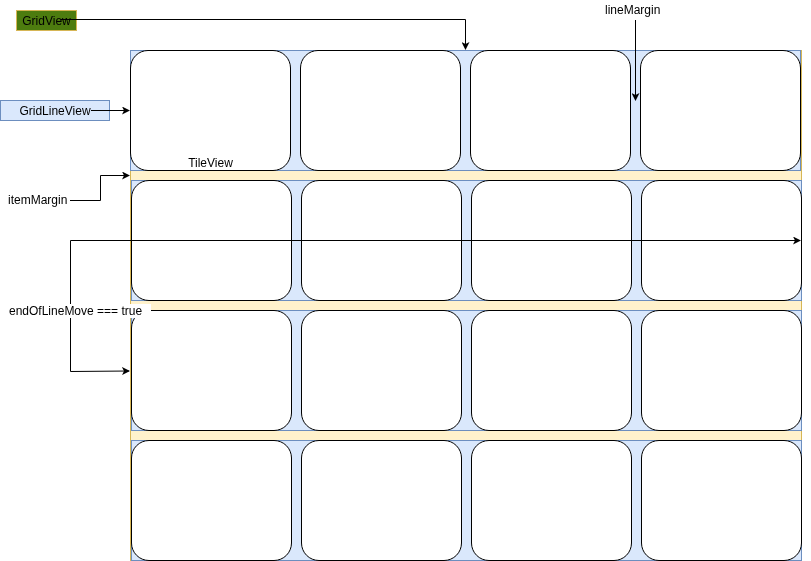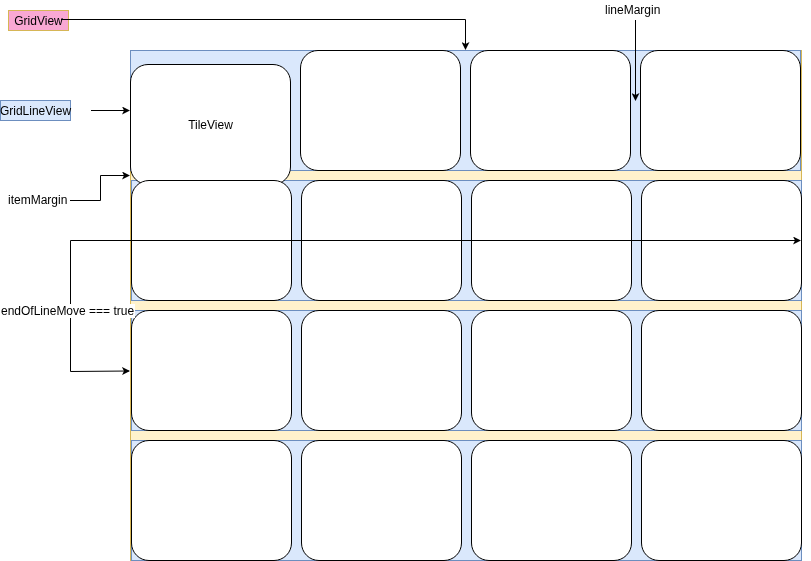--- a/index.html
+++ b/index.html
@@ -1,20 +1,20 @@
 <!DOCTYPE html>
 <html><head>
 <meta charset="utf-8">
 <style>
   html,body{margin:0;padding:0;background:#ffffff;}
   body{width:811px;height:561px;position:relative;overflow:hidden;font-family:"Liberation Sans",sans-serif;font-size:12px;color:#000;}
   .abs{position:absolute;box-sizing:border-box;}
   .label-box{display:flex;align-items:center;justify-content:center;font-size:12px;}
-  .gridview-box{left:8px;top:10px;width:61px;height:21px;background:#f9a8d4;border:1px solid #d6b656;}
-  .gridlineview-box{left:0;top:100px;width:71px;height:21px;background:#dae8fc;border:1px solid #6c8ebf;}
+  .gridview-box{left:16px;top:10px;width:61px;height:21px;background:#4d7c0f;border:1px solid #d6b656;}
+  .gridlineview-box{left:0;top:100px;width:110px;height:21px;background:#dae8fc;border:1px solid #6c8ebf;}
   .gridview{left:130px;top:50px;width:672px;height:511px;background:#fff2cc;border:1px solid #d6b656;}
   .line-view{background:#dae8fc;border:1px solid #6c8ebf;width:671px;height:121px;}
   .tile{background:#ffffff;border:1px solid #000;border-radius:18px;width:161px;height:121px;display:flex;align-items:center;justify-content:center;font-size:12px;}
   .text{font-size:12px;white-space:nowrap;}
   svg.arrows{position:absolute;left:0;top:0;width:811px;height:561px;pointer-events:none;}
 </style>
 </head>
 <body>
 
 <div class="abs label-box gridview-box">
@@ -24,21 +24,21 @@
   <span>GridLineView</span>
 </div>
 
 <div class="abs gridview"></div>
 
 <div class="abs line-view" style="left:130px;top:50px;"></div>
 <div class="abs line-view" style="left:131px;top:180px;"></div>
 <div class="abs line-view" style="left:131px;top:310px;"></div>
 <div class="abs line-view" style="left:131px;top:440px;"></div>
 
-<div class="abs tile" style="left:130px;top:64px;">
+<div class="abs tile" style="left:130px;top:50px;align-items:flex-end;">
     <span>TileView</span>
   </div>
 <div class="abs tile" style="left:300px;top:50px;">
     <span></span>
   </div>
 <div class="abs tile" style="left:470px;top:50px;">
     <span></span>
   </div>
 <div class="abs tile" style="left:640px;top:50px;">
     <span></span>
@@ -98,13 +98,13 @@
 
   <polyline points="70,200.5 100.5,200.5 100.5,175.5 129,175.5" fill="none" stroke="#000" stroke-width="1" marker-end="url(#ah)"></polyline>
 
   <polyline points="70.5,240.5 800,240.5" fill="none" stroke="#000" stroke-width="1" marker-end="url(#ah)"></polyline>
 
   <polyline points="70.5,240.5 70.5,371.5 129,371" fill="none" stroke="#000" stroke-width="1" marker-end="url(#ah)"></polyline>
 </svg>
 
 <div class="abs text" style="left:605px;top:3px;">lineMargin</div>
 <div class="abs text" style="left:8px;top:193px;">itemMargin</div>
-<div class="abs text" style="left:0;top:304px;background:#ffffff;padding:0 1px;">endOfLineMove === true</div>
+<div class="abs text" style="left:0;top:304px;background:#ffffff;padding:0 9px;">endOfLineMove === true</div>
 
 </body></html>

